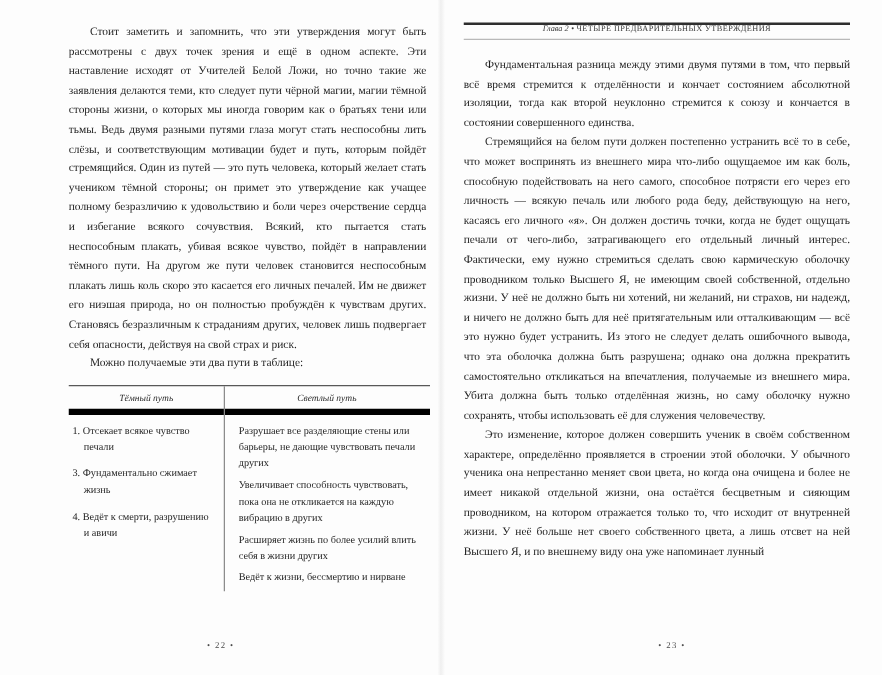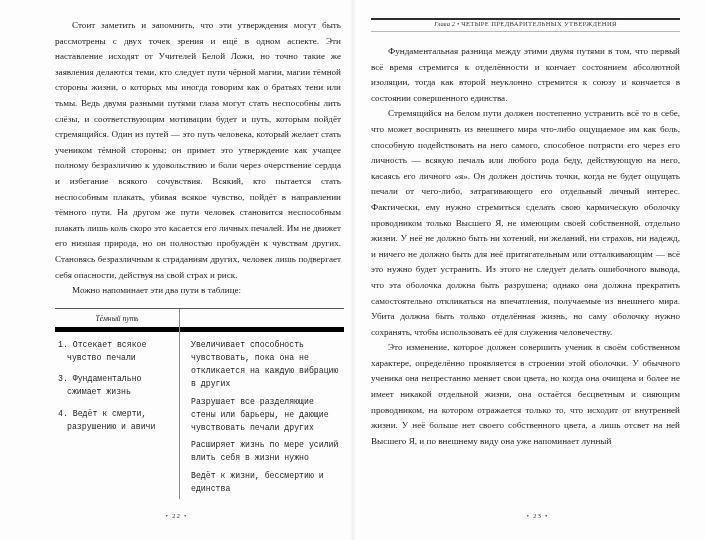--- a/index.html
+++ b/index.html
@@ -124,21 +124,20 @@
   }
   .tbl-head .col-dark  { }
   .tbl-head .col-light { }
   .item {
     font-size: 8.2px;
     line-height: 13.2px;
     margin-bottom: 8px;
     padding-left: 9px;
     text-indent: -9px;
     color: #1f1f1f;
-    font-family: Liberation Mono, monospace;
   }
   .item:last-child { margin-bottom: 12px; }
   .col-light .item {
     padding-left: 0;
     text-indent: 0;
     margin-bottom: 4px;
     line-height: 13.2px;
   }
 
   
@@ -169,39 +168,40 @@
 </head>
 <body>
 
 <div class="spread">
 
   <div class="page page-left">
 
 
     <div class="body">
       <p>Стоит заметить и запомнить, что эти утверждения могут быть рассмотрены с двух точек зрения и ещё в одном аспекте. Эти наставление исходят от Учителей Белой Ложи, но точно такие же заявления делаются теми, кто следует пути чёрной магии, магии тёмной стороны жизни, о которых мы иногда говорим как о братьях тени или тьмы. Ведь двумя разными путями глаза могут стать неспособны лить слёзы, и соответствующим мотивации будет и путь, которым пойдёт стремящийся. Один из путей — это путь человека, который желает стать учеником тёмной стороны; он примет это утверждение как учащее полному безразличию к удовольствию и боли через очерствение сердца и избегание всякого сочувствия. Всякий, кто пытается стать неспособным плакать, убивая всякое чувство, пойдёт в направлении тёмного пути. На другом же пути человек становится неспособным плакать лишь коль скоро это касается его личных печалей. Им не движет его ниэшая природа, но он полностью пробуждён к чувствам других. Становясь безразличным к страданиям других, человек лишь подвергает себя опасности, действуя на свой страх и риск.</p>
-      <p>Можно напоминает эти два пути в таблице:</p>
+      <p>Можно получаемые эти два пути в таблице:</p>
     </div>
 
     <div class="cmp-table">
       <div class="tbl-head">
         <div class="cell col-dark">Тёмный путь</div>
+        <div class="cell col-light">Светлый путь</div>
       </div>
       <div class="tbl-body">
         <div class="vrule"></div>
         <div class="col-dark">
           <div class="item">1. Отсекает всякое чувство печали</div>
           <div class="item">3. Фундаментально сжимает жизнь</div>
           <div class="item">4. Ведёт к смерти, разрушению и авичи</div>
         </div>
         <div class="col-light">
+          <div class="item">Разрушает все разделяющие стены или барьеры, не дающие чувствовать печали других</div>
           <div class="item">Увеличивает способность чувствовать, пока она не откликается на каждую вибрацию в других</div>
-          <div class="item">Разрушает все разделяющие стены или барьеры, не дающие чувствовать печали других</div>
-          <div class="item">Расширяет жизнь по мере усилий влить себя в жизни нужно</div>
-          <div class="item">Ведёт к жизни, бессмертию и единства</div>
+          <div class="item">Расширяет жизнь по более усилий влить себя в жизни других</div>
+          <div class="item">Ведёт к жизни, бессмертию и нирване</div>
         </div>
       </div>
     </div>
 
     <div class="folio">
       <span class="dot">•</span><span>22</span><span class="dot">•</span>
     </div>
   </div>
 
   <div class="page page-right">

